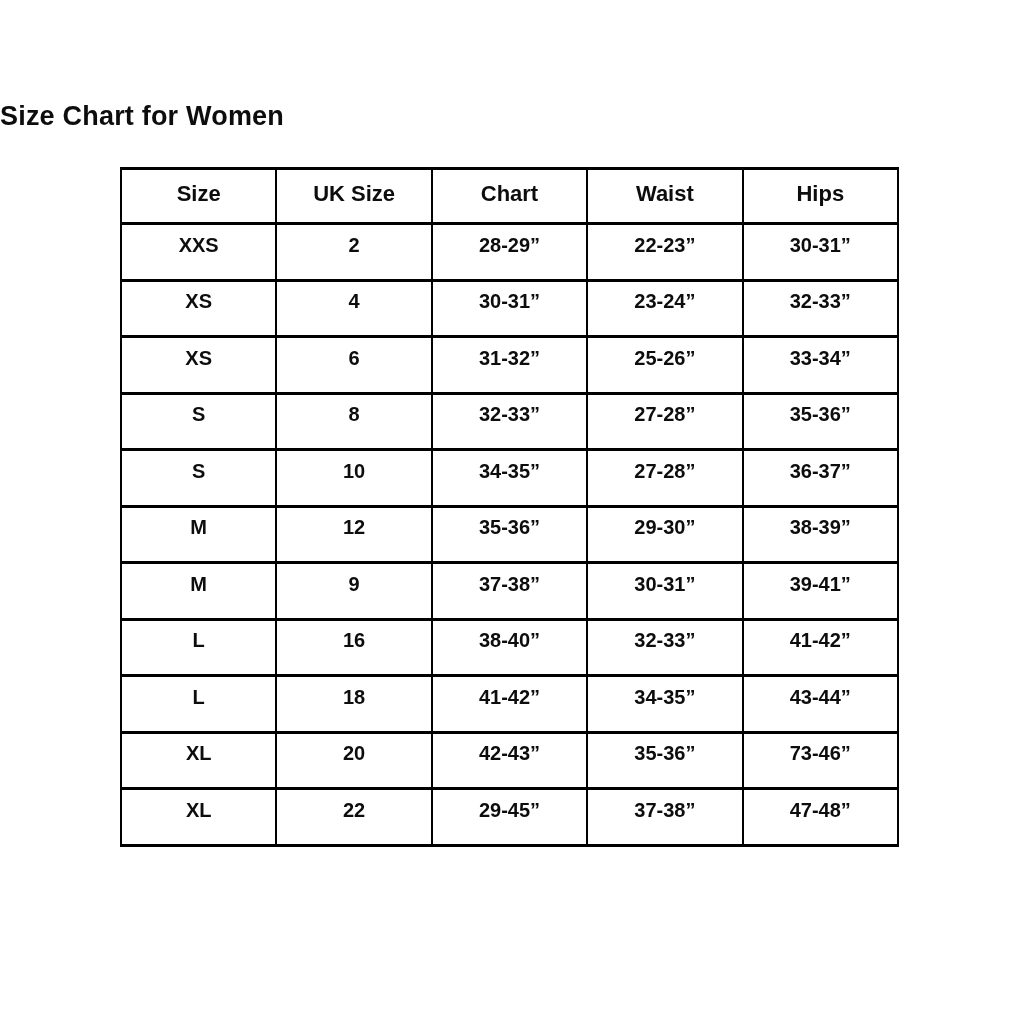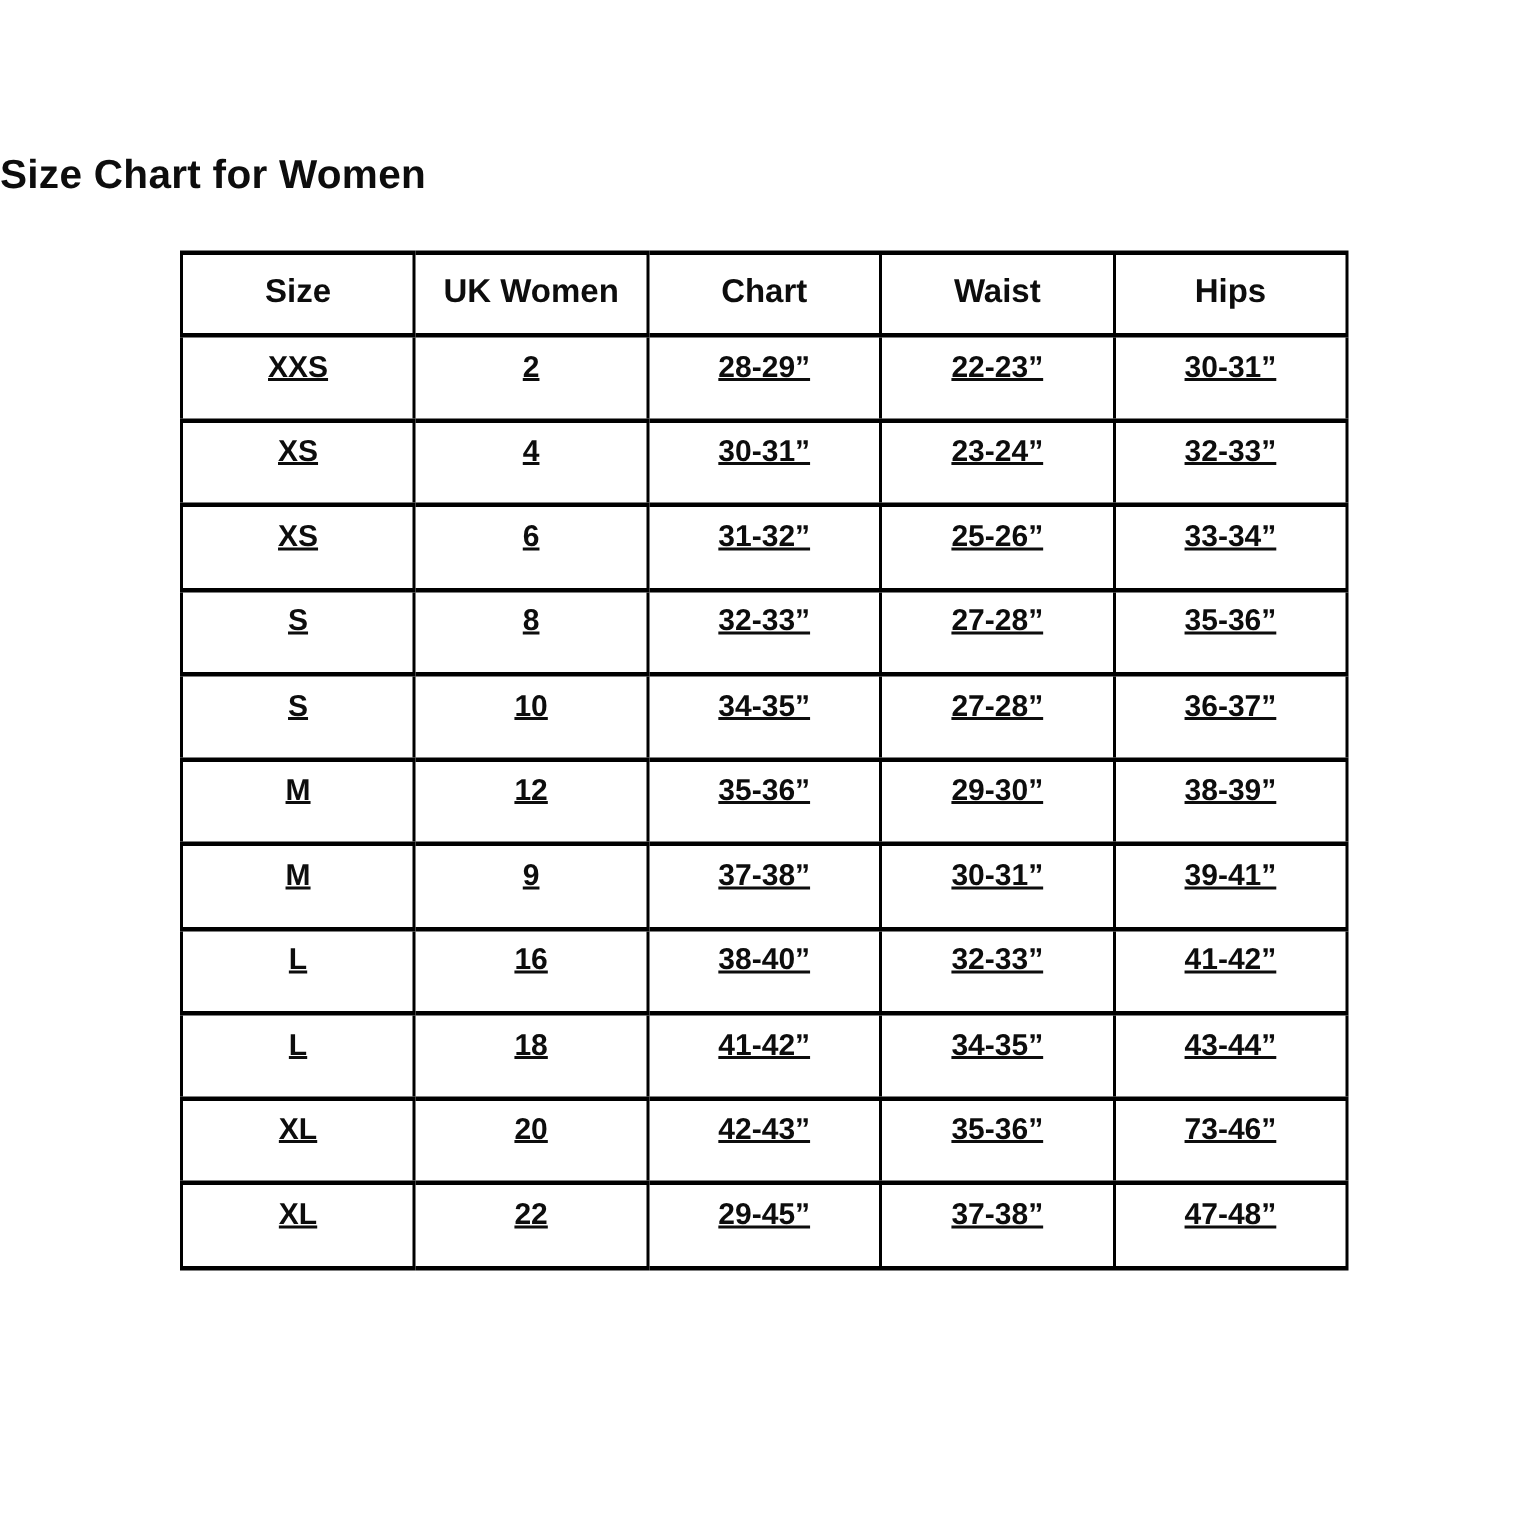--- a/index.html
+++ b/index.html
@@ -49,35 +49,34 @@
   }
   .size-table th {
     height: 55px;
     font-size: 22px;
     padding: 0 0 4px 0;
   }
   .size-table td {
     height: 56.5px;
     font-size: 20px;
     padding: 0 0 13px 0;
-    text-decoration: underline;
   }
 </style>
 </head>
 <body>
 
 <div class="page">
 
   <h1 class="title">Size Chart for Women</h1>
 
   <table class="size-table">
     <thead>
       <tr>
         <th>Size</th>
-        <th>UK Women</th>
+        <th>UK Size</th>
         <th>Chart</th>
         <th>Waist</th>
         <th>Hips</th>
       </tr>
     </thead>
     <tbody>
         <tr>
           <td>XXS</td>
           <td>2</td>
           <td>28-29”</td>

